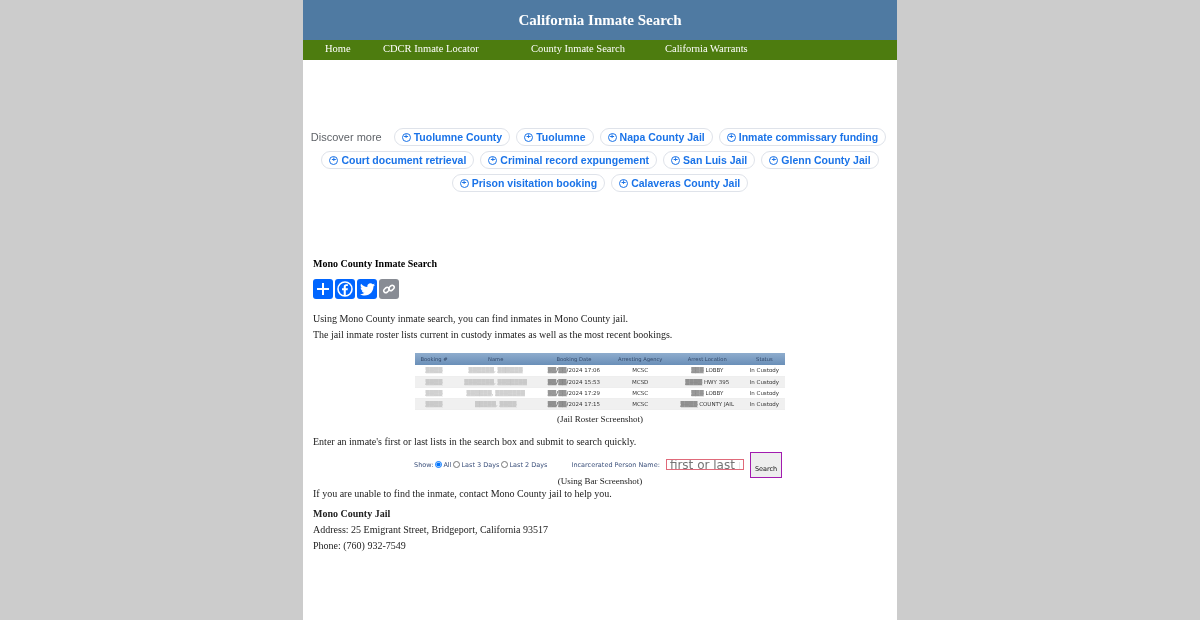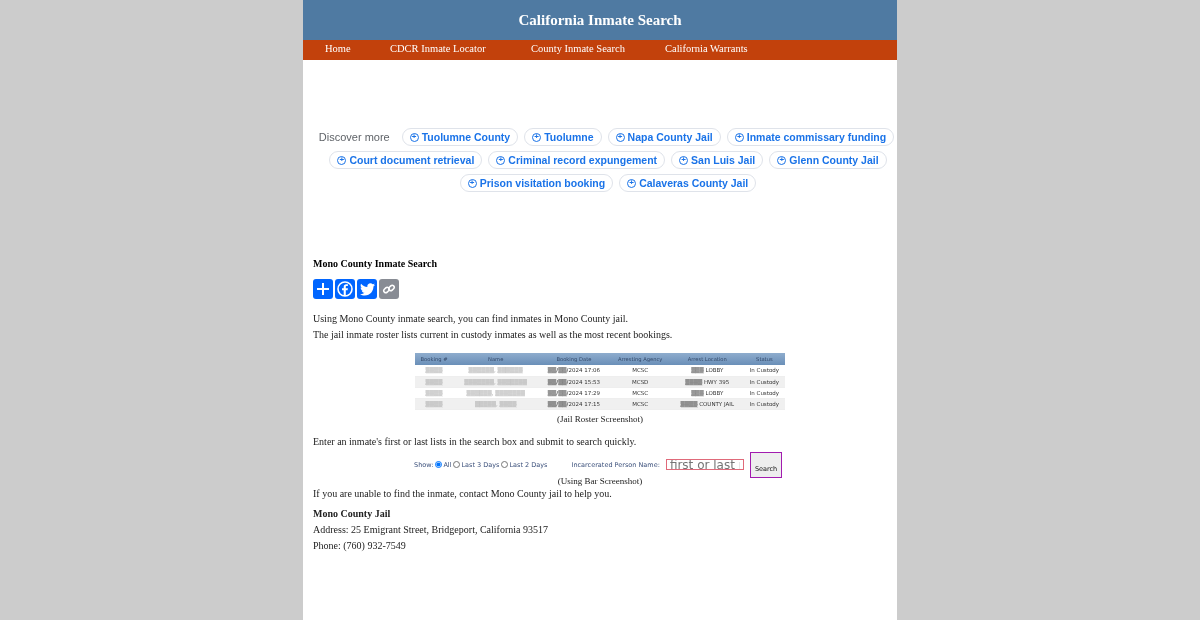--- a/index.html
+++ b/index.html
@@ -15,27 +15,27 @@
   }
   .site-header {
     height: 40px; background: #4f7aa2;
     display: flex; align-items: center; justify-content: center;
   }
   .site-title {
     color: #ffffff; font-size: 15px; font-weight: bold;
     font-family: "Liberation Serif", serif; margin: 0; text-align: center;
   }
   .nav {
-    height: 20px; background: #c2410c;
+    height: 20px; background: #4d7c0f;
     display: flex; align-items: center;
     font-size: 10.5px; color: #ffffff;
   }
   .nav a { color: #fff; text-decoration: none; position: absolute; top: 43px; }
   .discover {
-    position: absolute; top: 128px; left: 8px; width: 594px;
+    position: absolute; top: 128px; left: 0; width: 594px;
     font-family: "Liberation Sans", "DejaVu Sans", sans-serif;
     font-size: 11px;
   }
   .discover-row { display: flex; justify-content: center; align-items: center; margin-bottom: 5px; height: 18px; }
   .discover-label { color: #5f6368; margin-right: 9px; font-size: 11px; }
   .chip {
     display: inline-flex; align-items: center;
     border: 1px solid #dfe3ea; border-radius: 10px;
     padding: 0 7px; height: 18px; margin: 0 3px;
     color: #1a73e8; font-weight: bold; font-size: 10.5px; white-space: nowrap;
@@ -85,21 +85,21 @@
 </style>
 </head>
 <body>
 
 <div class="page">
   <div class="site-header">
     <h1 class="site-title">California Inmate Search</h1>
   </div>
   <div class="nav">
     <a href="#" style="left:22px">Home</a>
-    <a href="#" style="left:87px">CDCR Inmate Locator</a>
+    <a href="#" style="left:80px">CDCR Inmate Locator</a>
     <a href="#" style="left:228px">County Inmate Search</a>
     <a href="#" style="left:362px">California Warrants</a>
   </div>
 
   <div class="discover">
     <div class="discover-row">
       <span class="discover-label">Discover more</span>
       <span class="chip">
           <span class="plus">+</span>
           <span>Tuolumne County</span>

